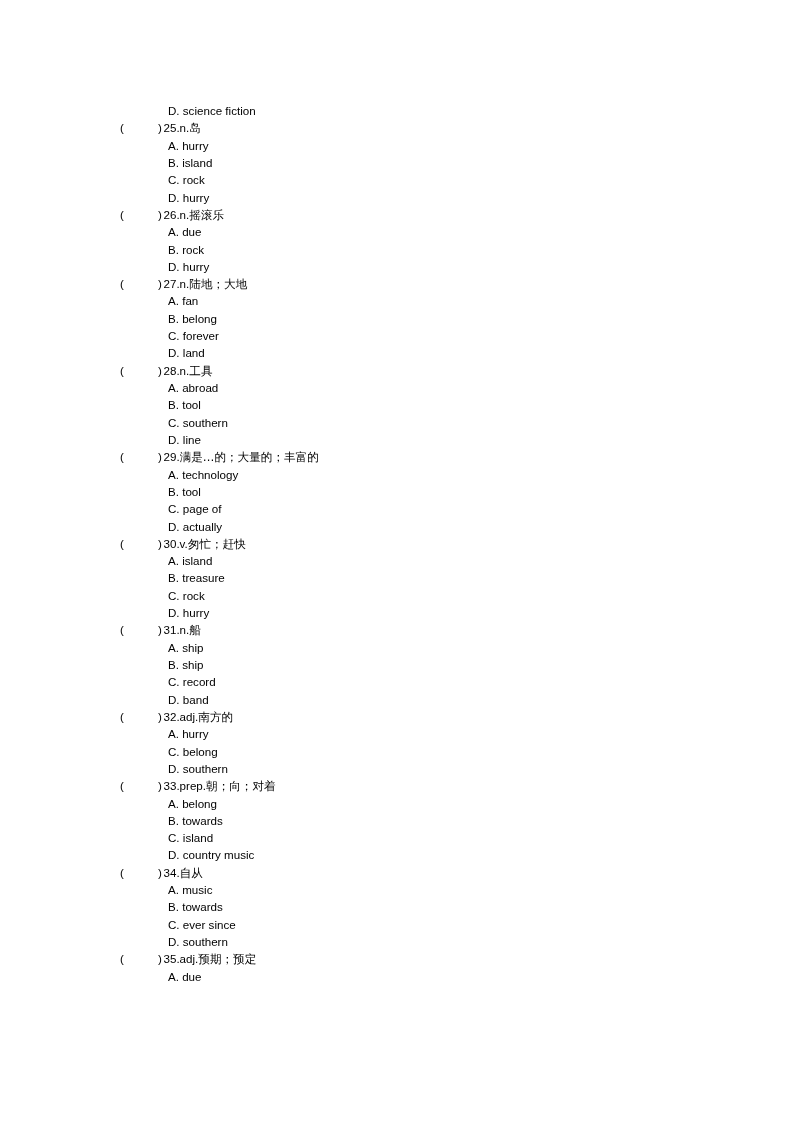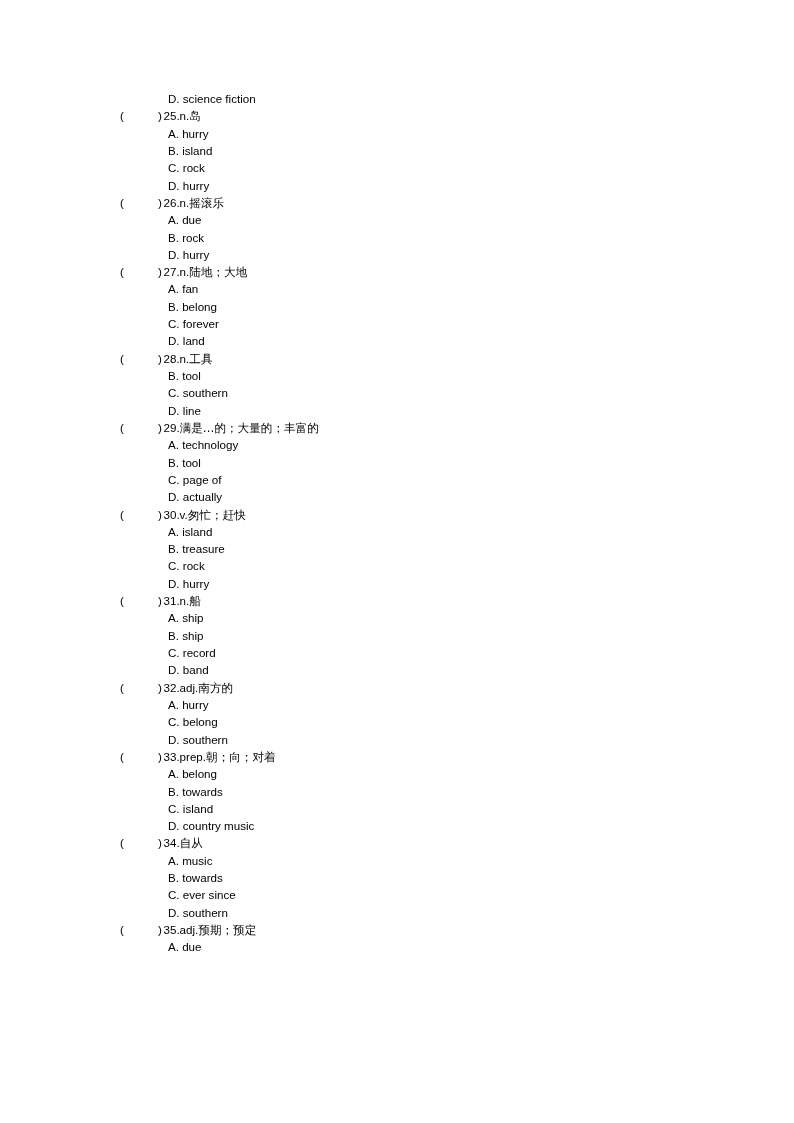--- a/index.html
+++ b/index.html
@@ -11,21 +11,21 @@
     width: 794px;
     height: 1123px;
     position: relative;
     font-family: "Liberation Sans", "DejaVu Sans", sans-serif;
     color: #000000;
     overflow: hidden;
   }
   #page {
     position: absolute;
     left: 0;
-    top: 0;
+    top: 12px;
     width: 794px;
     height: 864px;
     background: #ffffff;
   }
   #content {
     position: absolute;
     left: 0;
     top: 90px;
     width: 794px;
   }
@@ -76,20 +76,21 @@
       <div class="line q-line"><span class="q-open">(</span><span class="q-stem">26.n.<span class="cjk">摇滚乐</span></span><span class="q-close">)</span></div>
       <div class="line opt-only"><span class="opt-text">A. due</span></div>
       <div class="line opt-only"><span class="opt-text">B. rock</span></div>
       <div class="line opt-only"><span class="opt-text">D. hurry</span></div>
       <div class="line q-line"><span class="q-open">(</span><span class="q-stem">27.n.<span class="cjk">陆地；大地</span></span><span class="q-close">)</span></div>
       <div class="line opt-only"><span class="opt-text">A. fan</span></div>
       <div class="line opt-only"><span class="opt-text">B. belong</span></div>
       <div class="line opt-only"><span class="opt-text">C. forever</span></div>
       <div class="line opt-only"><span class="opt-text">D. land</span></div>
       <div class="line q-line"><span class="q-open">(</span><span class="q-stem">28.n.<span class="cjk">工具</span></span><span class="q-close">)</span></div>
+      <div class="line opt-only"><span class="opt-text">A. abroad</span></div>
       <div class="line opt-only"><span class="opt-text">B. tool</span></div>
       <div class="line opt-only"><span class="opt-text">C. southern</span></div>
       <div class="line opt-only"><span class="opt-text">D. line</span></div>
       <div class="line q-line"><span class="q-open">(</span><span class="q-stem">29.<span class="cjk">满是…的；大量的；丰富的</span></span><span class="q-close">)</span></div>
       <div class="line opt-only"><span class="opt-text">A. technology</span></div>
       <div class="line opt-only"><span class="opt-text">B. tool</span></div>
       <div class="line opt-only"><span class="opt-text">C. page of</span></div>
       <div class="line opt-only"><span class="opt-text">D. actually</span></div>
       <div class="line q-line"><span class="q-open">(</span><span class="q-stem">30.v.<span class="cjk">匆忙；赶快</span></span><span class="q-close">)</span></div>
       <div class="line opt-only"><span class="opt-text">A. island</span></div>

